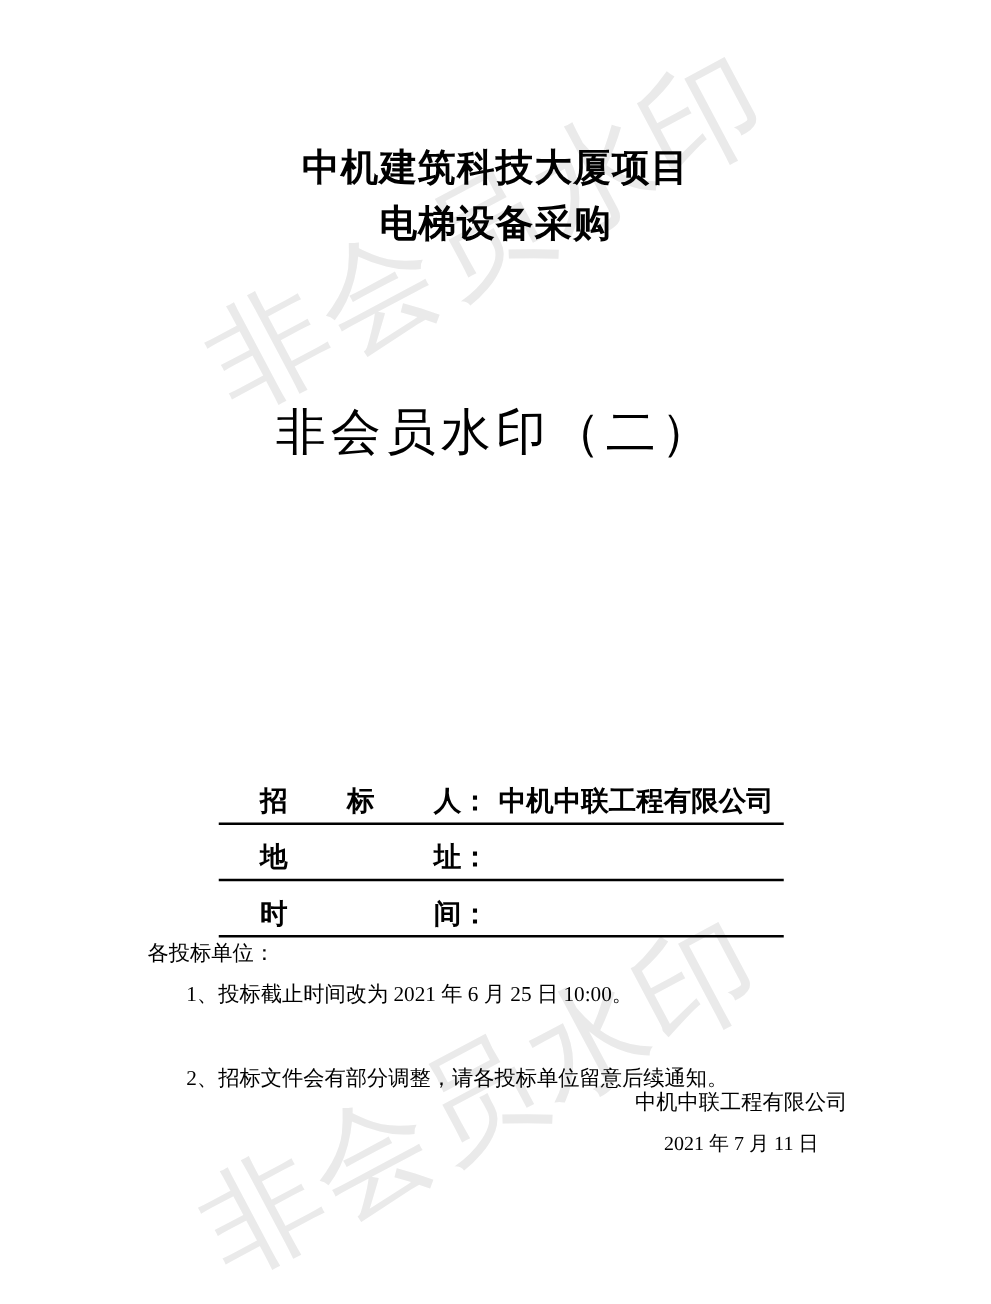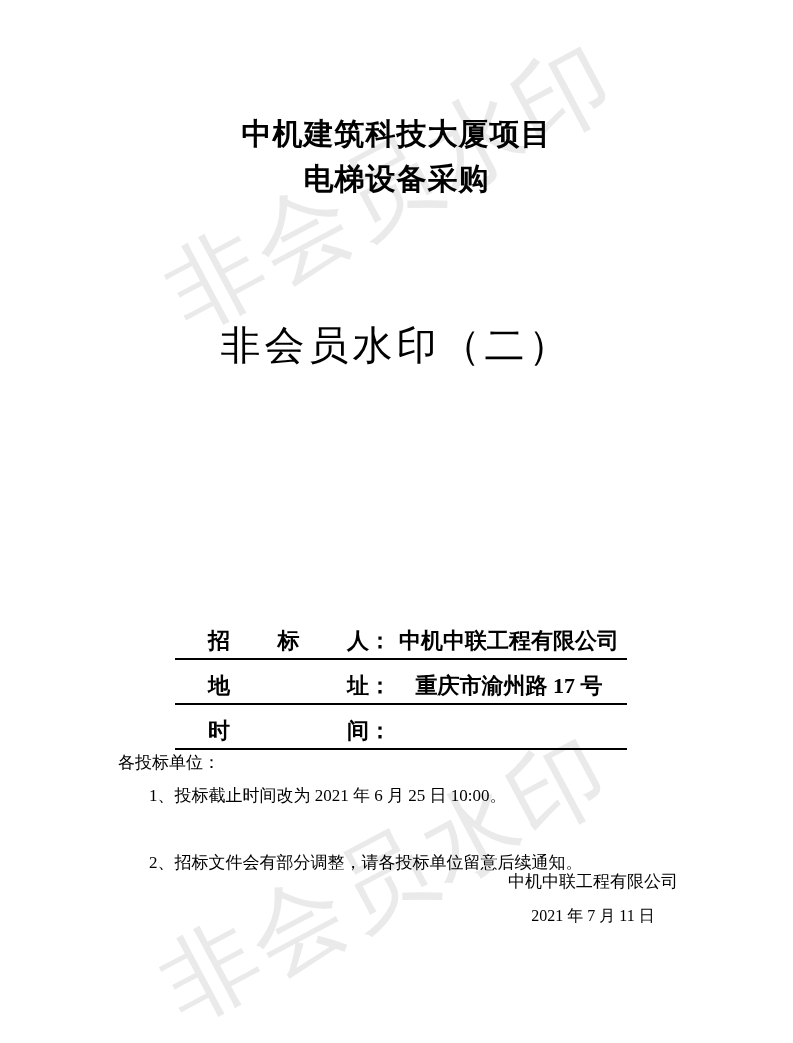--- a/index.html
+++ b/index.html
@@ -156,21 +156,20 @@
           <span>人：</span>
         </span>
         <span class="fvalue">中机中联工程有限公司</span>
       </div>
 
       <div class="frow">
         <span class="flabel">
           <span>地</span>
           <span>址：</span>
         </span>
-        <span class="fvalue">重庆市渝州路 17 号</span>
       </div>
 
       <div class="frow">
         <span class="flabel">
           <span>时</span>
           <span>间：</span>
         </span>
       </div>
 
     </div>

